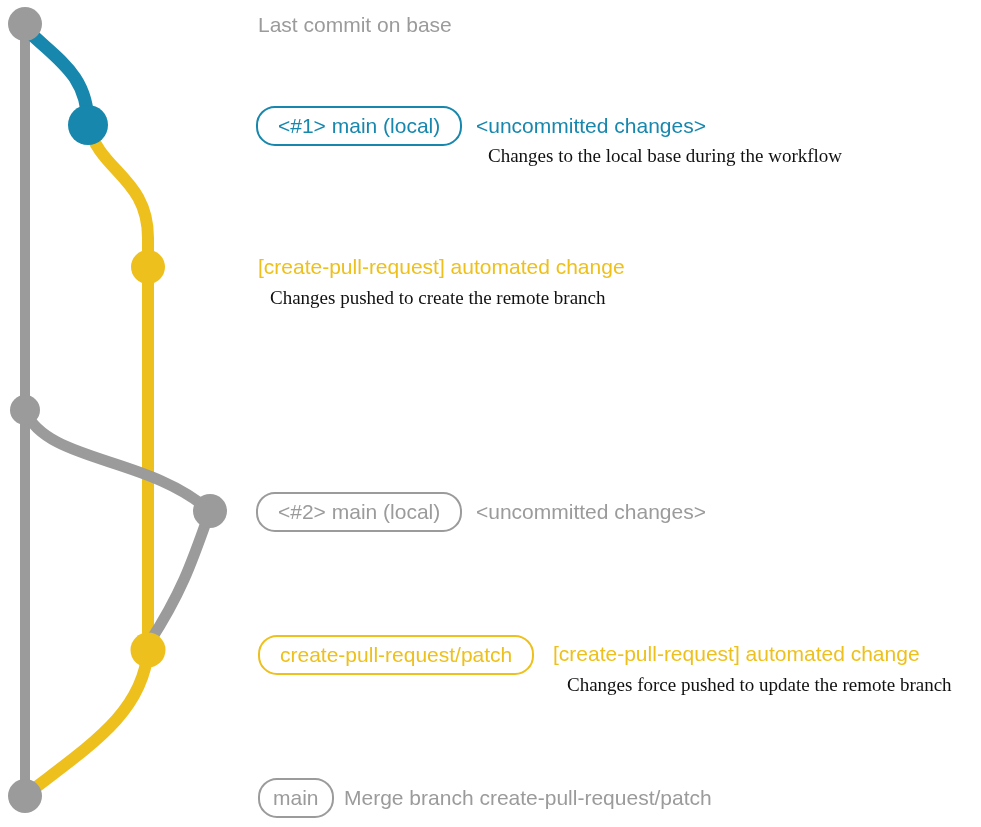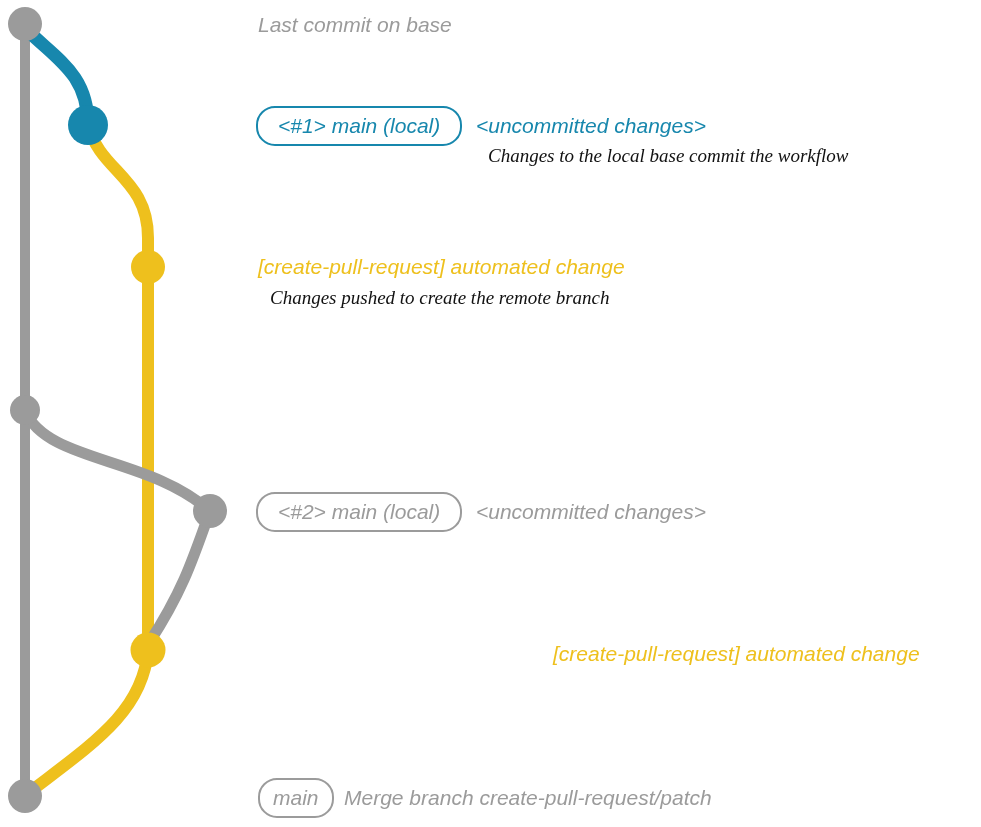--- a/index.html
+++ b/index.html
@@ -10,21 +10,20 @@
   }
   * { margin: 0; padding: 0; box-sizing: border-box; }
   html, body { background: #ffffff; }
   .canvas {
     position: relative;
     width: 981px;
     height: 827px;
     background: #ffffff;
     overflow: hidden;
     font-family: "Liberation Sans", sans-serif;
-    font-style: italic;
   }
   .graph-svg {
     position: absolute;
     left: 0; top: 0;
     width: 981px; height: 827px;
   }
   .stroke-gray   { stroke: var(--gray);   fill: none; }
   .stroke-blue   { stroke: var(--blue);   fill: none; }
   .stroke-yellow { stroke: var(--yellow); fill: none; }
   .fill-gray   { fill: var(--gray); }
@@ -95,27 +94,29 @@
     <circle cx="25" cy="410" r="15" class="fill-gray"></circle>
     <circle cx="210" cy="511" r="17" class="fill-gray"></circle>
     <circle cx="148" cy="650" r="17.5" class="fill-yellow"></circle>
     <circle cx="25" cy="796" r="17" class="fill-gray"></circle>
   </svg>
 
   <div class="label gray" style="left:258px; top:25px;">Last commit on base</div>
 
   <div class="badge blue" style="left:256px; top:126px;">&lt;#1&gt; main (local)</div>
   <div class="label blue" style="left:476px; top:126px;">&lt;uncommitted changes&gt;</div>
-  <div class="note" style="left:488px; top:156px;">Changes to the local base commit the workflow</div>
+  <div class="note" style="left:488px; top:156px;">Changes to the local base during the workflow</div>
 
   <div class="label yellow" style="left:258px; top:267px;">[create-pull-request] automated change</div>
   <div class="note" style="left:270px; top:298px;">Changes pushed to create the remote branch</div>
 
 
   <div class="badge gray" style="left:256px; top:512px;">&lt;#2&gt; main (local)</div>
   <div class="label gray" style="left:476px; top:512px;">&lt;uncommitted changes&gt;</div>
 
+  <div class="badge yellow" style="left:258px; top:655px;">create-pull-request/patch</div>
   <div class="label yellow" style="left:553px; top:654px;">[create-pull-request] automated change</div>
+  <div class="note" style="left:567px; top:685px;">Changes force pushed to update the remote branch</div>
 
   <div class="badge gray compact" style="left:258px; top:798px;">main</div>
   <div class="label gray" style="left:344px; top:798px;">Merge branch create-pull-request/patch</div>
 
 </div>
 
 </body></html>

